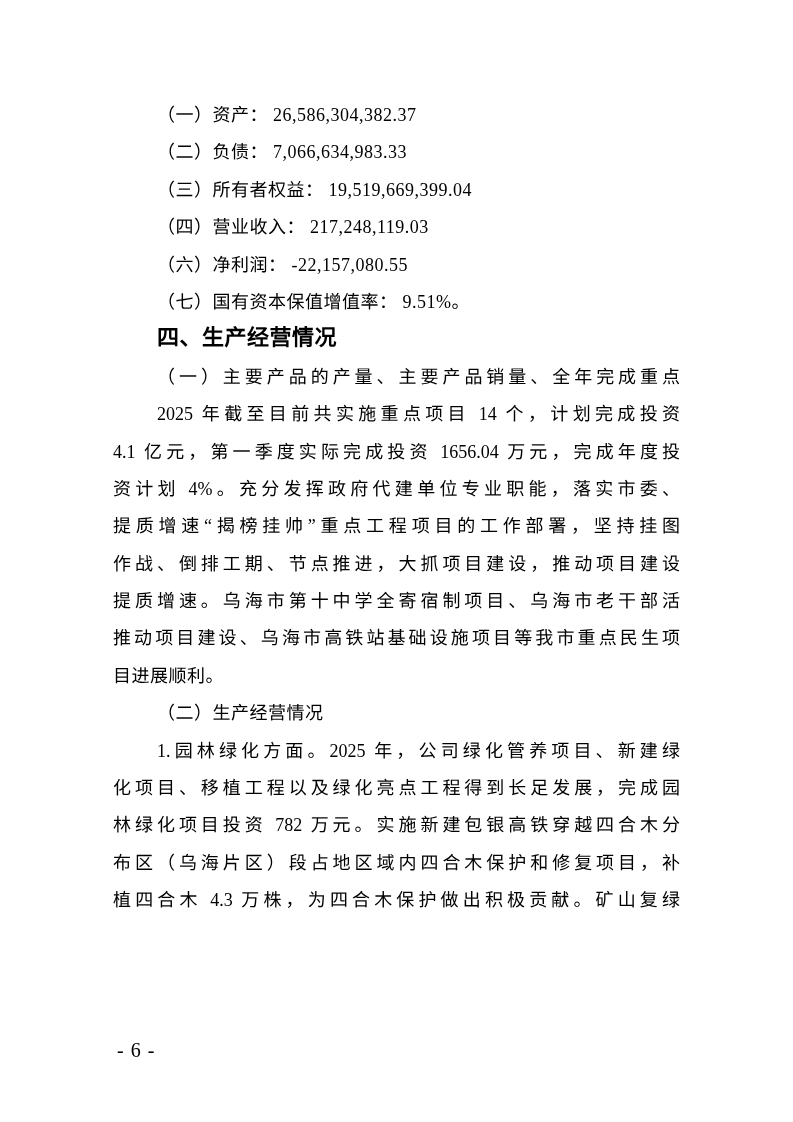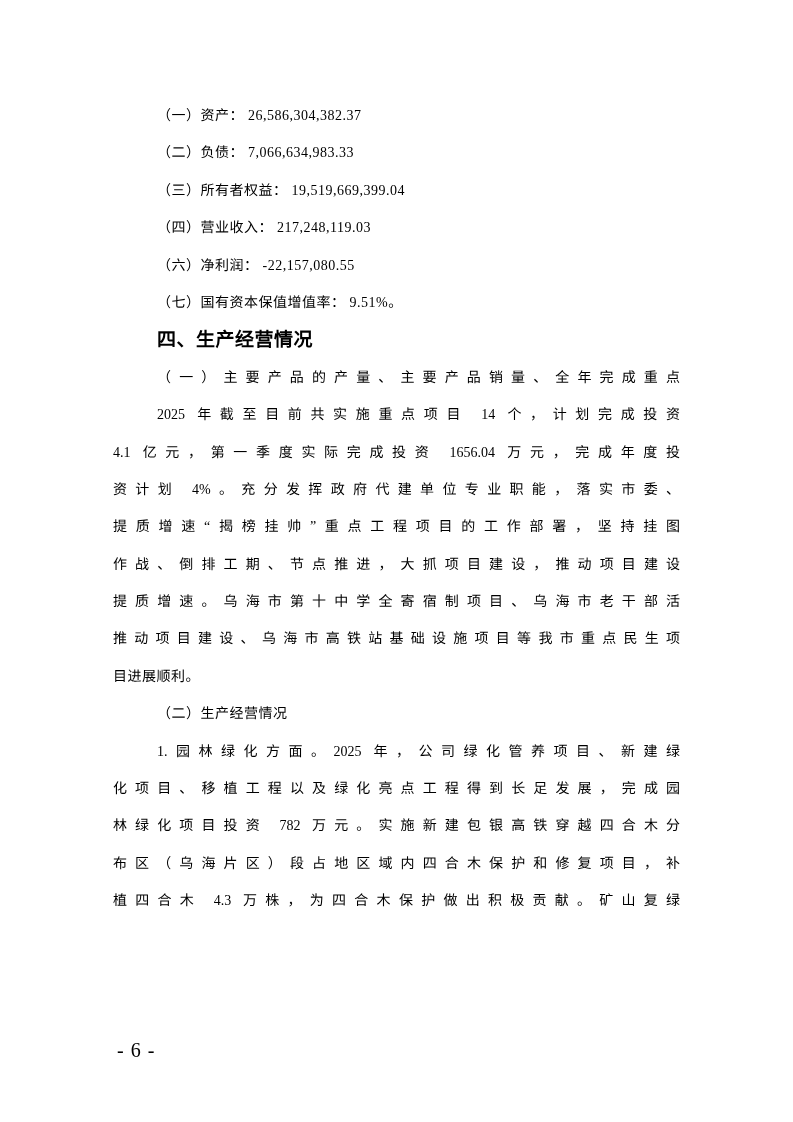--- a/index.html
+++ b/index.html
@@ -21,37 +21,37 @@
   .content {
     position: absolute;
     left: 113px;
     top: 97px;
     width: 567px;
   }
   .line {
     display: block;
     height: 37.4px;
     line-height: 37.4px;
-    font-size: 14px;
+    font-size: 18px;
     white-space: nowrap;
     overflow: visible;
     text-align: left;
     letter-spacing: 0.5px;
   }
   .line.just {
     white-space: normal;
     text-align: justify;
     text-align-last: justify;
     letter-spacing: 0;
   }
   .line.indent { text-indent: 44px; }
   .line.hei {
-    font-family: Liberation Sans, sans-serif;
+    font-family: Liberation Mono, monospace;
     font-weight: 700;
-    font-size: 19px;
+    font-size: 22px;
   }
   .footer {
     position: absolute;
     left: 117px;
     top: 1038px;
     font-size: 20px;
     line-height: 24px;
     font-family: "Liberation Serif", "DejaVu Serif", serif;
     letter-spacing: 1px;
   }

